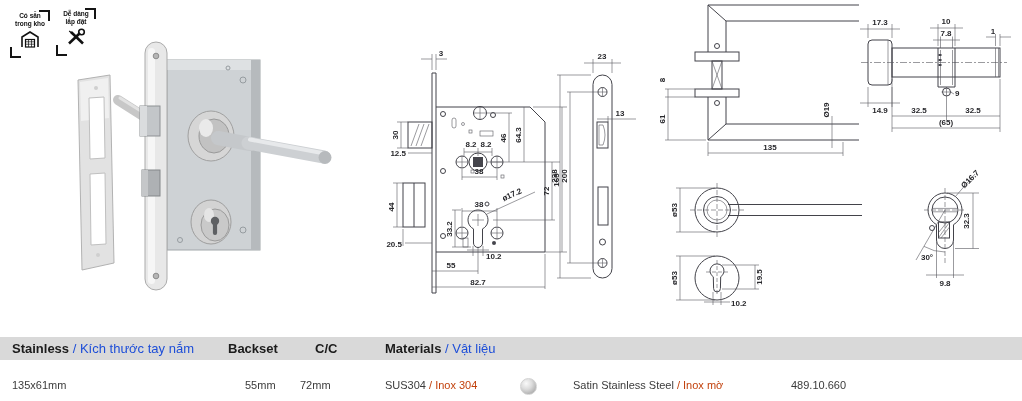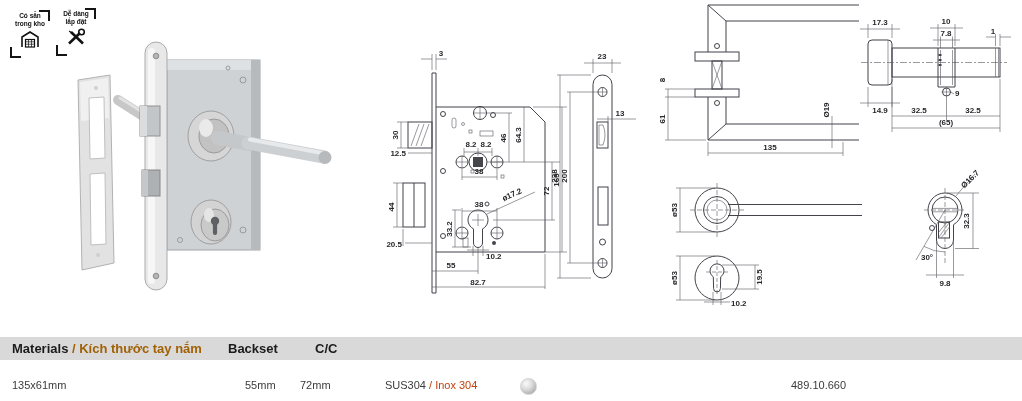--- a/index.html
+++ b/index.html
@@ -13,21 +13,21 @@
   .badge{position:absolute;width:40px;height:48px}
   .c-tr{position:absolute;right:0;top:0;width:11px;height:11px;border-top:2px solid #141414;border-right:2px solid #141414}
   .c-bl{position:absolute;left:0;bottom:0;width:11px;height:11px;border-bottom:2px solid #141414;border-left:2px solid #141414}
   .badge-text{font-size:6.5px;font-weight:bold;color:#101010;text-align:center;line-height:1.2;padding-top:2px}
   .badge-icon{display:block;margin:2px auto 0 auto}
   
   .header-band{position:absolute;left:0;right:0;top:337px;height:23px;background:#d9d9d9}
   .th{position:absolute;top:337px;height:23px;line-height:23px;font-size:13px;color:#3a3a3a;white-space:nowrap}
   .th b{color:#1b1b1b}
   .td{position:absolute;top:379px;font-size:11px;color:#3b3b3b;white-space:nowrap}
-  .vi{font-weight:bold;color:#a16207}
+  .vi{font-weight:normal;color:#1d4ed8}
   .vi2{color:#c2410c}
   .finish-ball{position:absolute;left:520px;top:378px;width:17px;height:17px;border-radius:50%;
     background:radial-gradient(circle at 35% 30%, #fafafa 0%, #dcdcdc 40%, #b3b3b3 75%, #9d9d9d 100%);
     border:1px solid #d2d2d2}
 </style>
 </head>
 <body>
 
 <div id="page">
 
@@ -329,31 +329,37 @@
       <path class="dl" d="M54,31 H86 M62,86.5 H86 M80,31 V86.5"></path>
       <text x="76" y="59" text-anchor="middle" transform="rotate(-90 76 59)">32.3</text>
       <text x="34" y="98" text-anchor="middle">30°</text>
       <path class="dl" d="M43.5,80 V116 M60.5,80 V116 M33,113 H71"></path>
       <text x="52" y="124" text-anchor="middle">9.8</text>
     </g>
   </svg>
 
   <div class="header-band"></div>
   <div class="th" style="left:12px">
-    <b>Materials</b><span class="vi"> / Kích thước tay nắm</span>
+    <b>Stainless</b><span class="vi"> / Kích thước tay nắm</span>
   </div>
   <div class="th" style="left:228px">
     <b>Backset</b>
   </div>
   <div class="th" style="left:315px">
     <b>C/C</b>
+  </div>
+  <div class="th" style="left:385px">
+    <b>Materials</b><span class="vi"> / Vật liệu</span>
   </div>
 
   <div class="td" style="left:12px">135x61mm</div>
   <div class="td" style="left:245px">55mm</div>
   <div class="td" style="left:300px">72mm</div>
   <div class="td" style="left:385px">
     <span>SUS304</span><span class="vi2"> / Inox 304</span>
   </div>
   <div class="finish-ball"></div>
+  <div class="td" style="left:573px">
+    <span>Satin Stainless Steel</span><span class="vi2"> / Inox mờ</span>
+  </div>
   <div class="td" style="left:791px">489.10.660</div>
 
 </div>
 
 </body></html>

